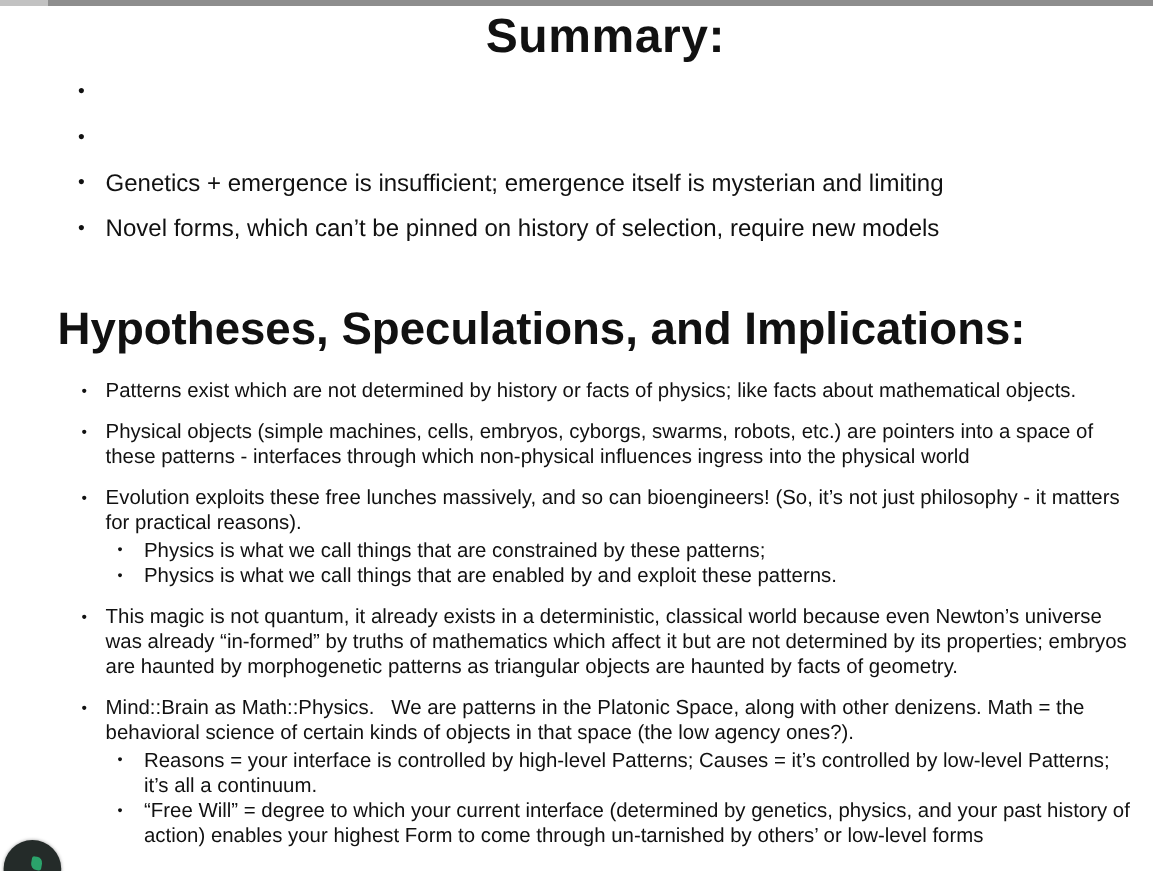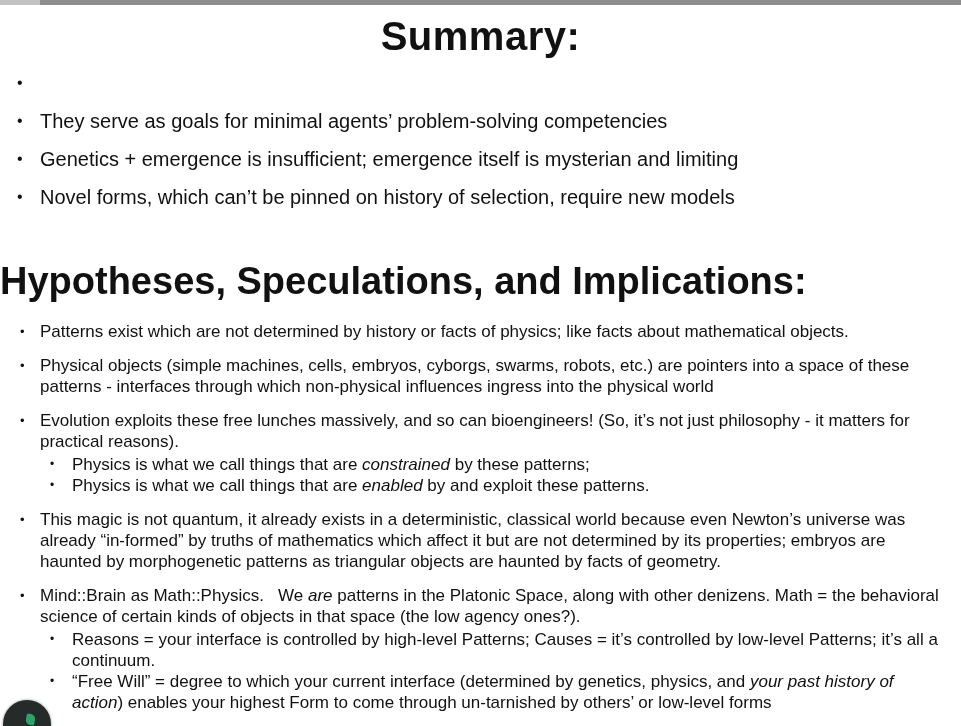--- a/index.html
+++ b/index.html
@@ -17,21 +17,21 @@
     top: 0; left: 0; right: 0;
     height: 5px;
     background: #8e8e8e;
   }
   .top-bar-left {
     position: absolute;
     top: 0; left: 0;
     width: 40px; height: 5px;
     background: #c2c2c2;
   }
-  .content { padding-top: 16px; }
+  .content { padding-top: 10px; margin-left: 48px; }
 
   .summary-title {
     margin: 0;
     text-align: center;
     font-size: 40px;
     line-height: 40px;
     font-weight: bold;
     white-space: nowrap;
     letter-spacing: 0.5px;
   }
@@ -70,21 +70,21 @@
   .sub-list { margin-top: 2px; }
   .sub-bullet {
     display: flex;
     align-items: flex-start;
     padding-left: 50px;
     padding-right: 16px;
     font-size: 17px;
     line-height: 21px;
   }
   .sub-bullet .dot { width: 22px; flex: 0 0 22px; font-size: 12px; line-height: 21px; }
-  .it { font-style: italic; }
+  .it { }
 
   .overlay-button {
     position: absolute;
     left: 3px;
     top: 700px;
     width: 48px;
     height: 48px;
     border-radius: 50%;
     background: #242b29;
     box-shadow: 0 0 3px rgba(0,0,0,0.4);
@@ -111,21 +111,20 @@
   <div class="content">
 
     <h1 class="summary-title">Summary:</h1>
 
     <div class="summary-list">
       <div class="s-bullet">
         <span class="dot">•</span>
       </div>
       <div class="s-bullet">
         <span class="dot">•</span>
-        <span>They serve as goals for minimal agents’ problem-solving competencies</span>
       </div>
       <div class="s-bullet">
         <span class="dot">•</span>
         <span>Genetics + emergence is insufficient; emergence itself is mysterian and limiting</span>
       </div>
       <div class="s-bullet">
         <span class="dot">•</span>
         <span>Novel forms, which can’t be pinned on history of selection, require new models</span>
       </div>
     </div>

